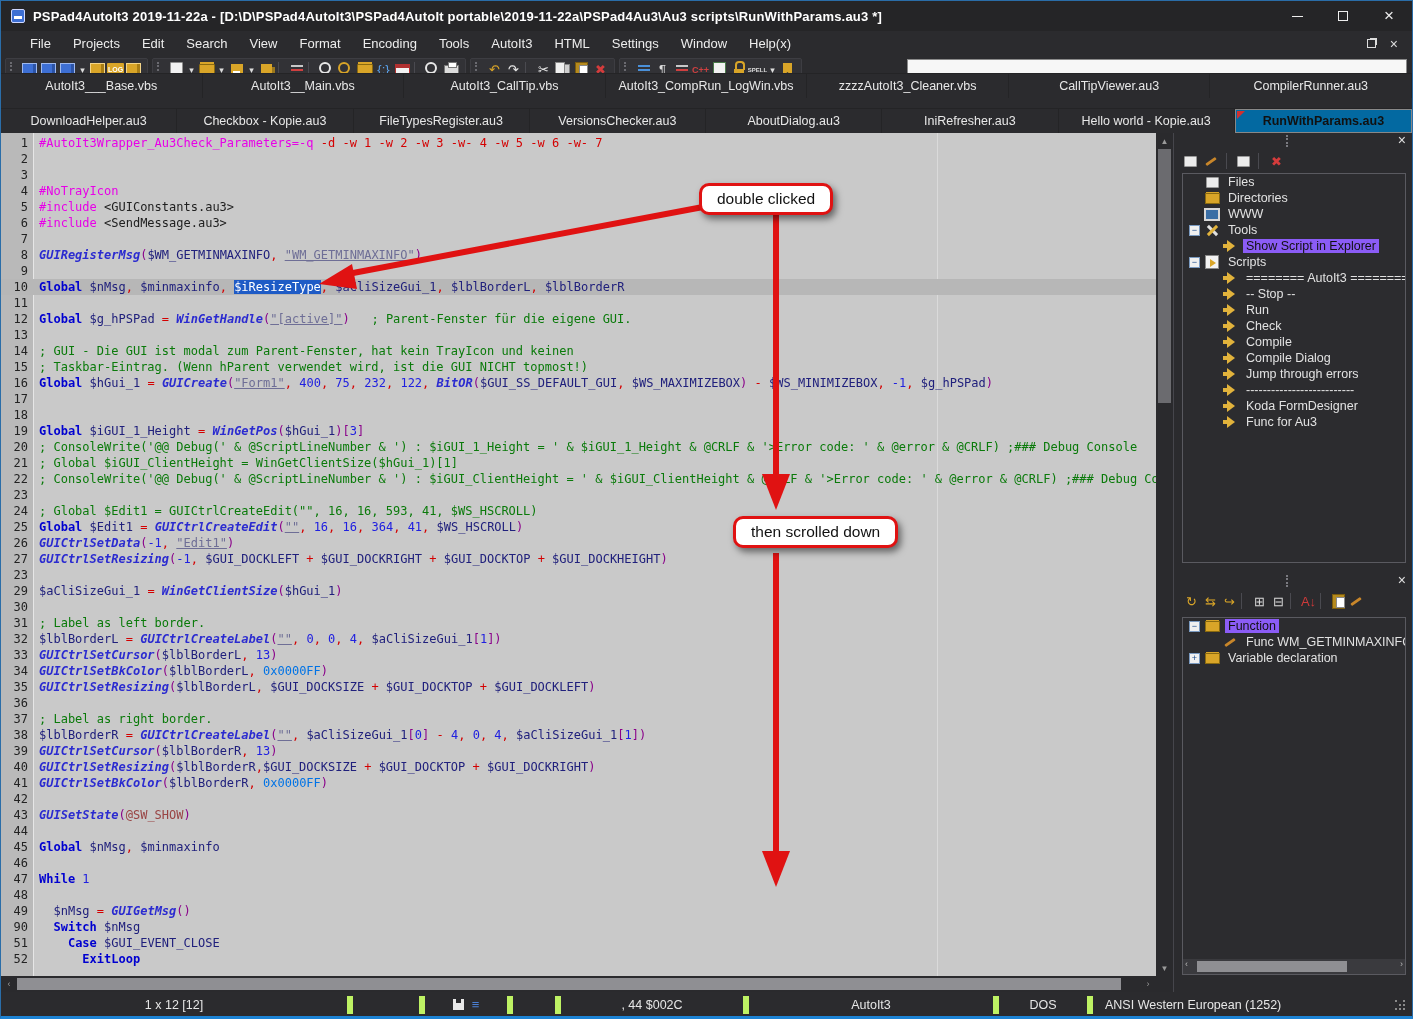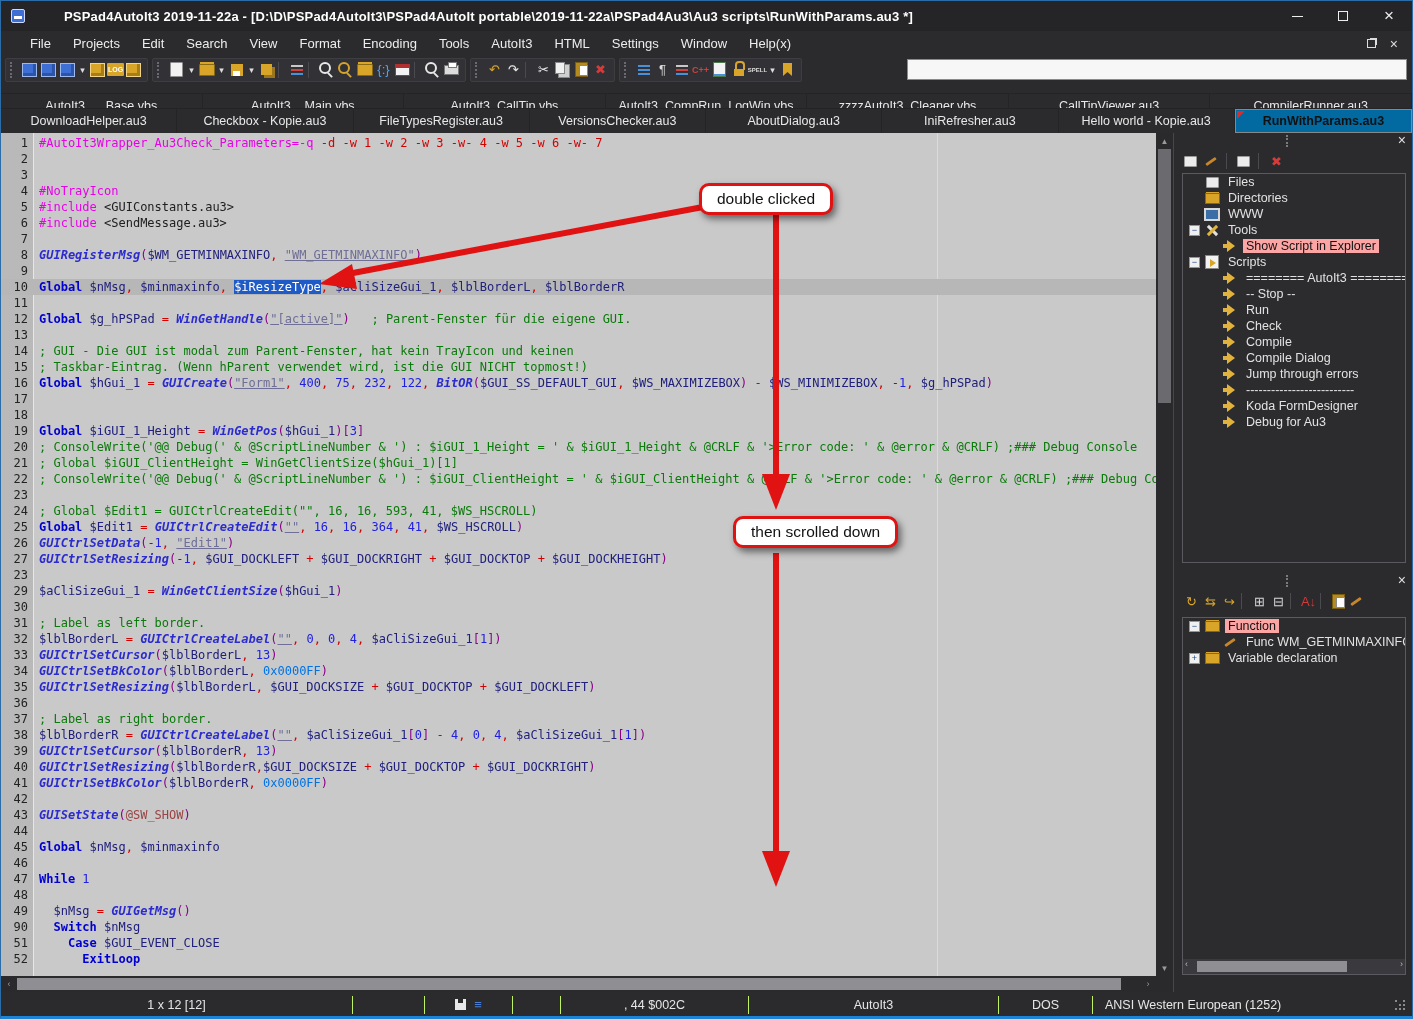--- a/index.html
+++ b/index.html
@@ -2,21 +2,21 @@
 <html><head>
 <meta charset="utf-8">
 <style>
   * { margin:0; padding:0; box-sizing:border-box; }
   body { font-family:"Liberation Sans", sans-serif; background:#555; }
   #window { position:relative; width:1413px; height:1019px; background:#2b2b2e;
             border:1px solid #2a6da8; border-bottom:3px solid #1d83d4; overflow:hidden; }
 
   
   .titlebar { position:absolute; left:0; top:0; width:100%; height:30px; background:#252527;
-              display:flex; align-items:center; color:#fff;gap:31px; }
+              display:flex; align-items:center; color:#fff; }
   .app-icon { width:14px; height:14px; margin:0 8px 0 10px; background:#3d6fd4; border:1px solid #cfd8ff;
               border-radius:2px; position:relative; }
   .app-icon::after { content:""; position:absolute; left:2px; top:6px; right:2px; height:3px; background:#fff; }
   .title-text { font-size:13px; font-weight:bold; letter-spacing:.2px; white-space:nowrap; }
   .win-btns { margin-left:auto; display:flex; height:100%; }
   .wb { width:46px; height:100%; display:flex; align-items:center; justify-content:center; color:#eee; font-size:14px; }
   .wb .sq { width:10px; height:10px; border:1px solid #eee; }
   .wb .bar { width:11px; height:1px; background:#eee; }
 
   .menubar { position:absolute; left:0; top:30px; width:100%; height:25px; background:#2b2b2e;
@@ -64,21 +64,21 @@
   .sh-cpp { font-weight:bold; font-size:9px; color:#d04040; }
   .sh-notes::before { content:""; width:11px; height:13px; background:#f2f2f2; border:1px solid #4a7a4a; box-shadow:inset 0 -2px 0 #4a90d9; }
   .sh-bmark::before { content:""; width:9px; height:13px; background:#d9a528; clip-path:polygon(0 0,100% 0,100% 100%,50% 70%,0 100%); }
   .sh-log { background:#d9a528; color:#fff !important; font-size:7px; font-weight:bold; width:17px; height:13px; border-radius:1px; }
   .sh-spell { font-size:6px; font-weight:bold; color:#ddd; letter-spacing:0; }
   .sh-chevron { font-size:9px; width:11px; }
   .sh-glyph {}
 
   
   .tabrow { position:absolute; left:0; width:100%; height:25px; background:#2b2b2e; display:flex; border-top:1px solid #242426; }
-  #tabrow1 { top:92px;justify-content:flex-end; } #tabrow2 { top:107px; }
+  #tabrow1 { top:72px; } #tabrow2 { top:107px; }
   .tab { flex:1; display:flex; align-items:center; justify-content:center; color:#e8e8e8; font-size:12.5px;
          border-right:1px solid #242426; white-space:nowrap; overflow:hidden; position:relative; }
   .tab.active { background:#0369a1; color:#111; font-weight:bold; border:1px solid #888; }
   .tab.active::before { content:""; position:absolute; left:1px; top:1px; border-top:8px solid #d03030; border-right:8px solid transparent; }
 
   
   .editor { position:absolute; left:0; top:132px; width:1155px; height:843px; background:#c9c9c9; overflow:hidden;
             font-family:"DejaVu Sans Mono", monospace; font-size:12px; }
   .gutter-col { position:absolute; left:0; top:0; width:33px; height:100%; background:#b9b9b9; border-right:1px solid #e6e6e6; }
   .margin-line { position:absolute; left:936px; top:0; width:1px; height:100%; background:#dadada; }
@@ -107,39 +107,39 @@
   
   .sidebar { position:absolute; left:1172px; top:132px; width:241px; height:859px; background:#2b2b2e;
              border-left:1px solid #46464c; color:#e2e2e2; font-size:12.5px; }
   .panel-header { position:relative; height:16px; }
   .ph-dots { position:absolute; left:112px; top:2px; width:2px; height:12px; border-left:2px dotted #7a7a80; }
   .ph-close { position:absolute; right:8px; top:0; color:#e0e0e0; font-size:14px; line-height:14px; }
   .panel-toolbar { display:flex; align-items:center; height:24px; padding-left:8px; }
   .treebox { position:absolute; left:8px; right:8px; border:1px solid #5a5a60; background:#2c2c2f; overflow:hidden; }
   .trow { display:flex; align-items:center; height:16px; white-space:nowrap; }
   .trow .lbl { padding:0 3px; }
-  .trow .lbl.sel { background:#fca5a5; color:#111; }
+  .trow .lbl.sel { background:#8b5cf6; color:#111; }
   .ebox { width:11px; height:11px; flex:0 0 11px; background:#f0f0f0; border:1px solid #7a9ac0; color:#1a4a8a;
           font-size:9px; line-height:9px; text-align:center; margin-right:4px; }
   .tico { position:relative; width:16px; height:14px; flex:0 0 16px; margin-right:5px; display:flex; align-items:center; justify-content:center; }
   .shp-file::before { content:""; width:11px; height:9px; background:#ececec; border:1px solid #999; border-radius:1px; }
   .shp-folder::before { content:""; width:13px; height:9px; background:#d9a528; border:1px solid #8a6a10; box-shadow:0 -2px 0 -1px #d9a528; }
   .shp-www::before { content:""; width:12px; height:9px; background:#3a6ea5; border:2px solid #d8d8d8; }
   .shp-tools::before { content:""; position:absolute; width:13px; height:3px; background:#e0e0e0; transform:rotate(45deg); }
   .shp-tools::after { content:""; position:absolute; width:13px; height:3px; background:#e2b33c; transform:rotate(-45deg); }
   .shp-scripts::before { content:""; width:12px; height:12px; background:#f2f2f2; border:1px solid #888; }
   .shp-scripts::after { content:""; position:absolute; left:6px; top:4px; border-left:6px solid #d9a528; border-top:4px solid transparent; border-bottom:4px solid transparent; }
   .shp-arrow::before { content:""; position:absolute; left:1px; top:5px; width:5px; height:4px; background:#e2b33c; }
   .shp-arrow::after { content:""; position:absolute; left:5px; top:1px; border-left:8px solid #e2b33c; border-top:6px solid transparent; border-bottom:6px solid transparent; }
   .shp-pencil::before { content:""; width:12px; height:3px; background:#c8862a; border-radius:1px; transform:rotate(-35deg); }
 
   
   .statusbar { position:absolute; left:0; top:991px; width:100%; height:25px; background:#2b2b2e;
                display:flex; color:#e6e6e6; font-size:12.5px; align-items:center; }
-  .sb { height:18px; display:flex; align-items:center; justify-content:center; border-right:1px solid #bef264; }
+  .sb { height:18px; display:flex; align-items:center; justify-content:center; border-right:6px solid #bef264; }
   .sb.last { border-right:none; justify-content:flex-start; padding-left:12px; }
   .sb-floppy { width:11px; height:11px; background:#e8e8e8; position:relative; margin-right:8px; }
   .sb-floppy::after { content:""; position:absolute; left:3px; top:0; width:5px; height:4px; background:#2b2b2e; }
   .sb-lines { color:#4a7fd4; font-weight:bold; font-size:13px; }
   .grip-corner { position:absolute; right:5px; top:999px; width:12px; height:12px; }
   .grip-corner::before { content:""; position:absolute; width:2px; height:2px; background:#8a8a8a;
       box-shadow:8px 8px 0 #8a8a8a, 8px 4px 0 #8a8a8a, 8px 0 0 #8a8a8a, 4px 8px 0 #8a8a8a, 4px 4px 0 #8a8a8a, 0 8px 0 #8a8a8a; }
 
   
   .overlay { position:absolute; left:0; top:0; z-index:9; pointer-events:none; }
@@ -411,21 +411,21 @@
           <div class="trow" style="padding-left: 39px;">
             <span class="tico shp-arrow"></span>
             <span class="lbl">--------------------------</span>
           </div>
           <div class="trow" style="padding-left: 39px;">
             <span class="tico shp-arrow"></span>
             <span class="lbl">Koda FormDesigner</span>
           </div>
           <div class="trow" style="padding-left: 39px;">
             <span class="tico shp-arrow"></span>
-            <span class="lbl">Debug for Au3</span>
+            <span class="lbl">Func for Au3</span>
           </div>
         </div>
     </div>
     <div style="position:relative;height:419px;">
       <div class="panel-header">
         <span class="ph-dots"></span>
         <span class="ph-close">×</span>
       </div>
       <div class="panel-toolbar" id="fn-toolbar">
           <span class="ti sh-glyph" style="color: rgb(217, 165, 40);">↻</span>

